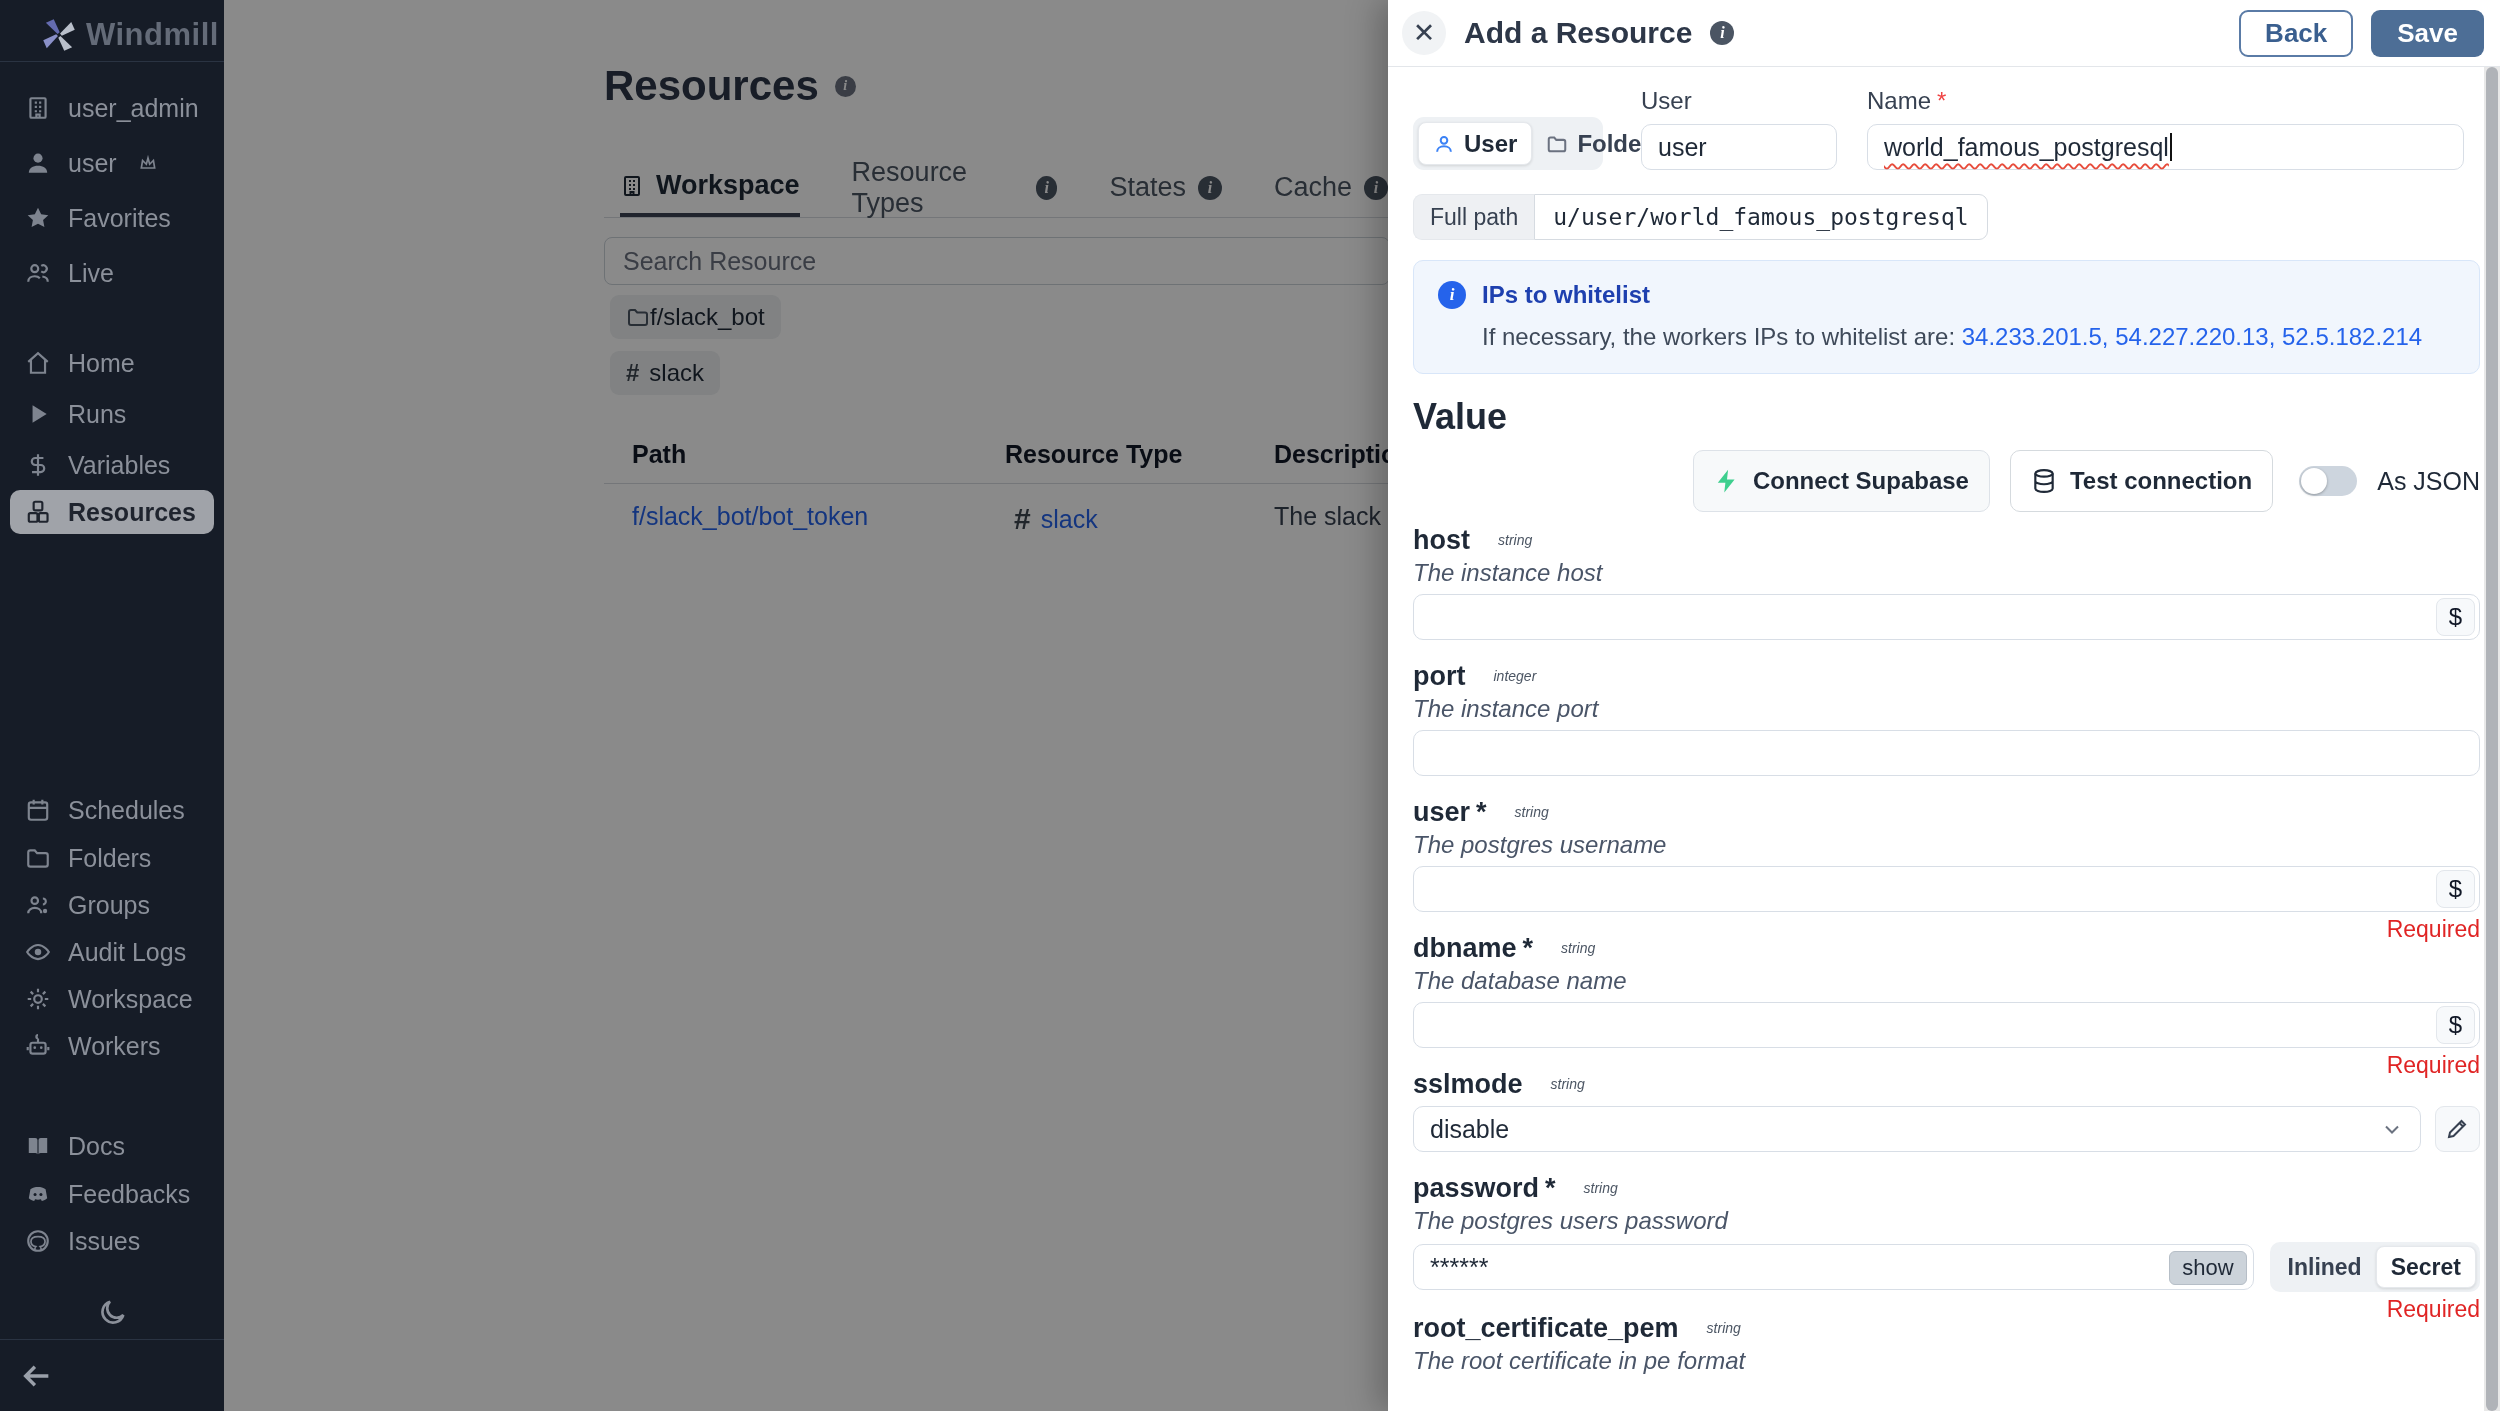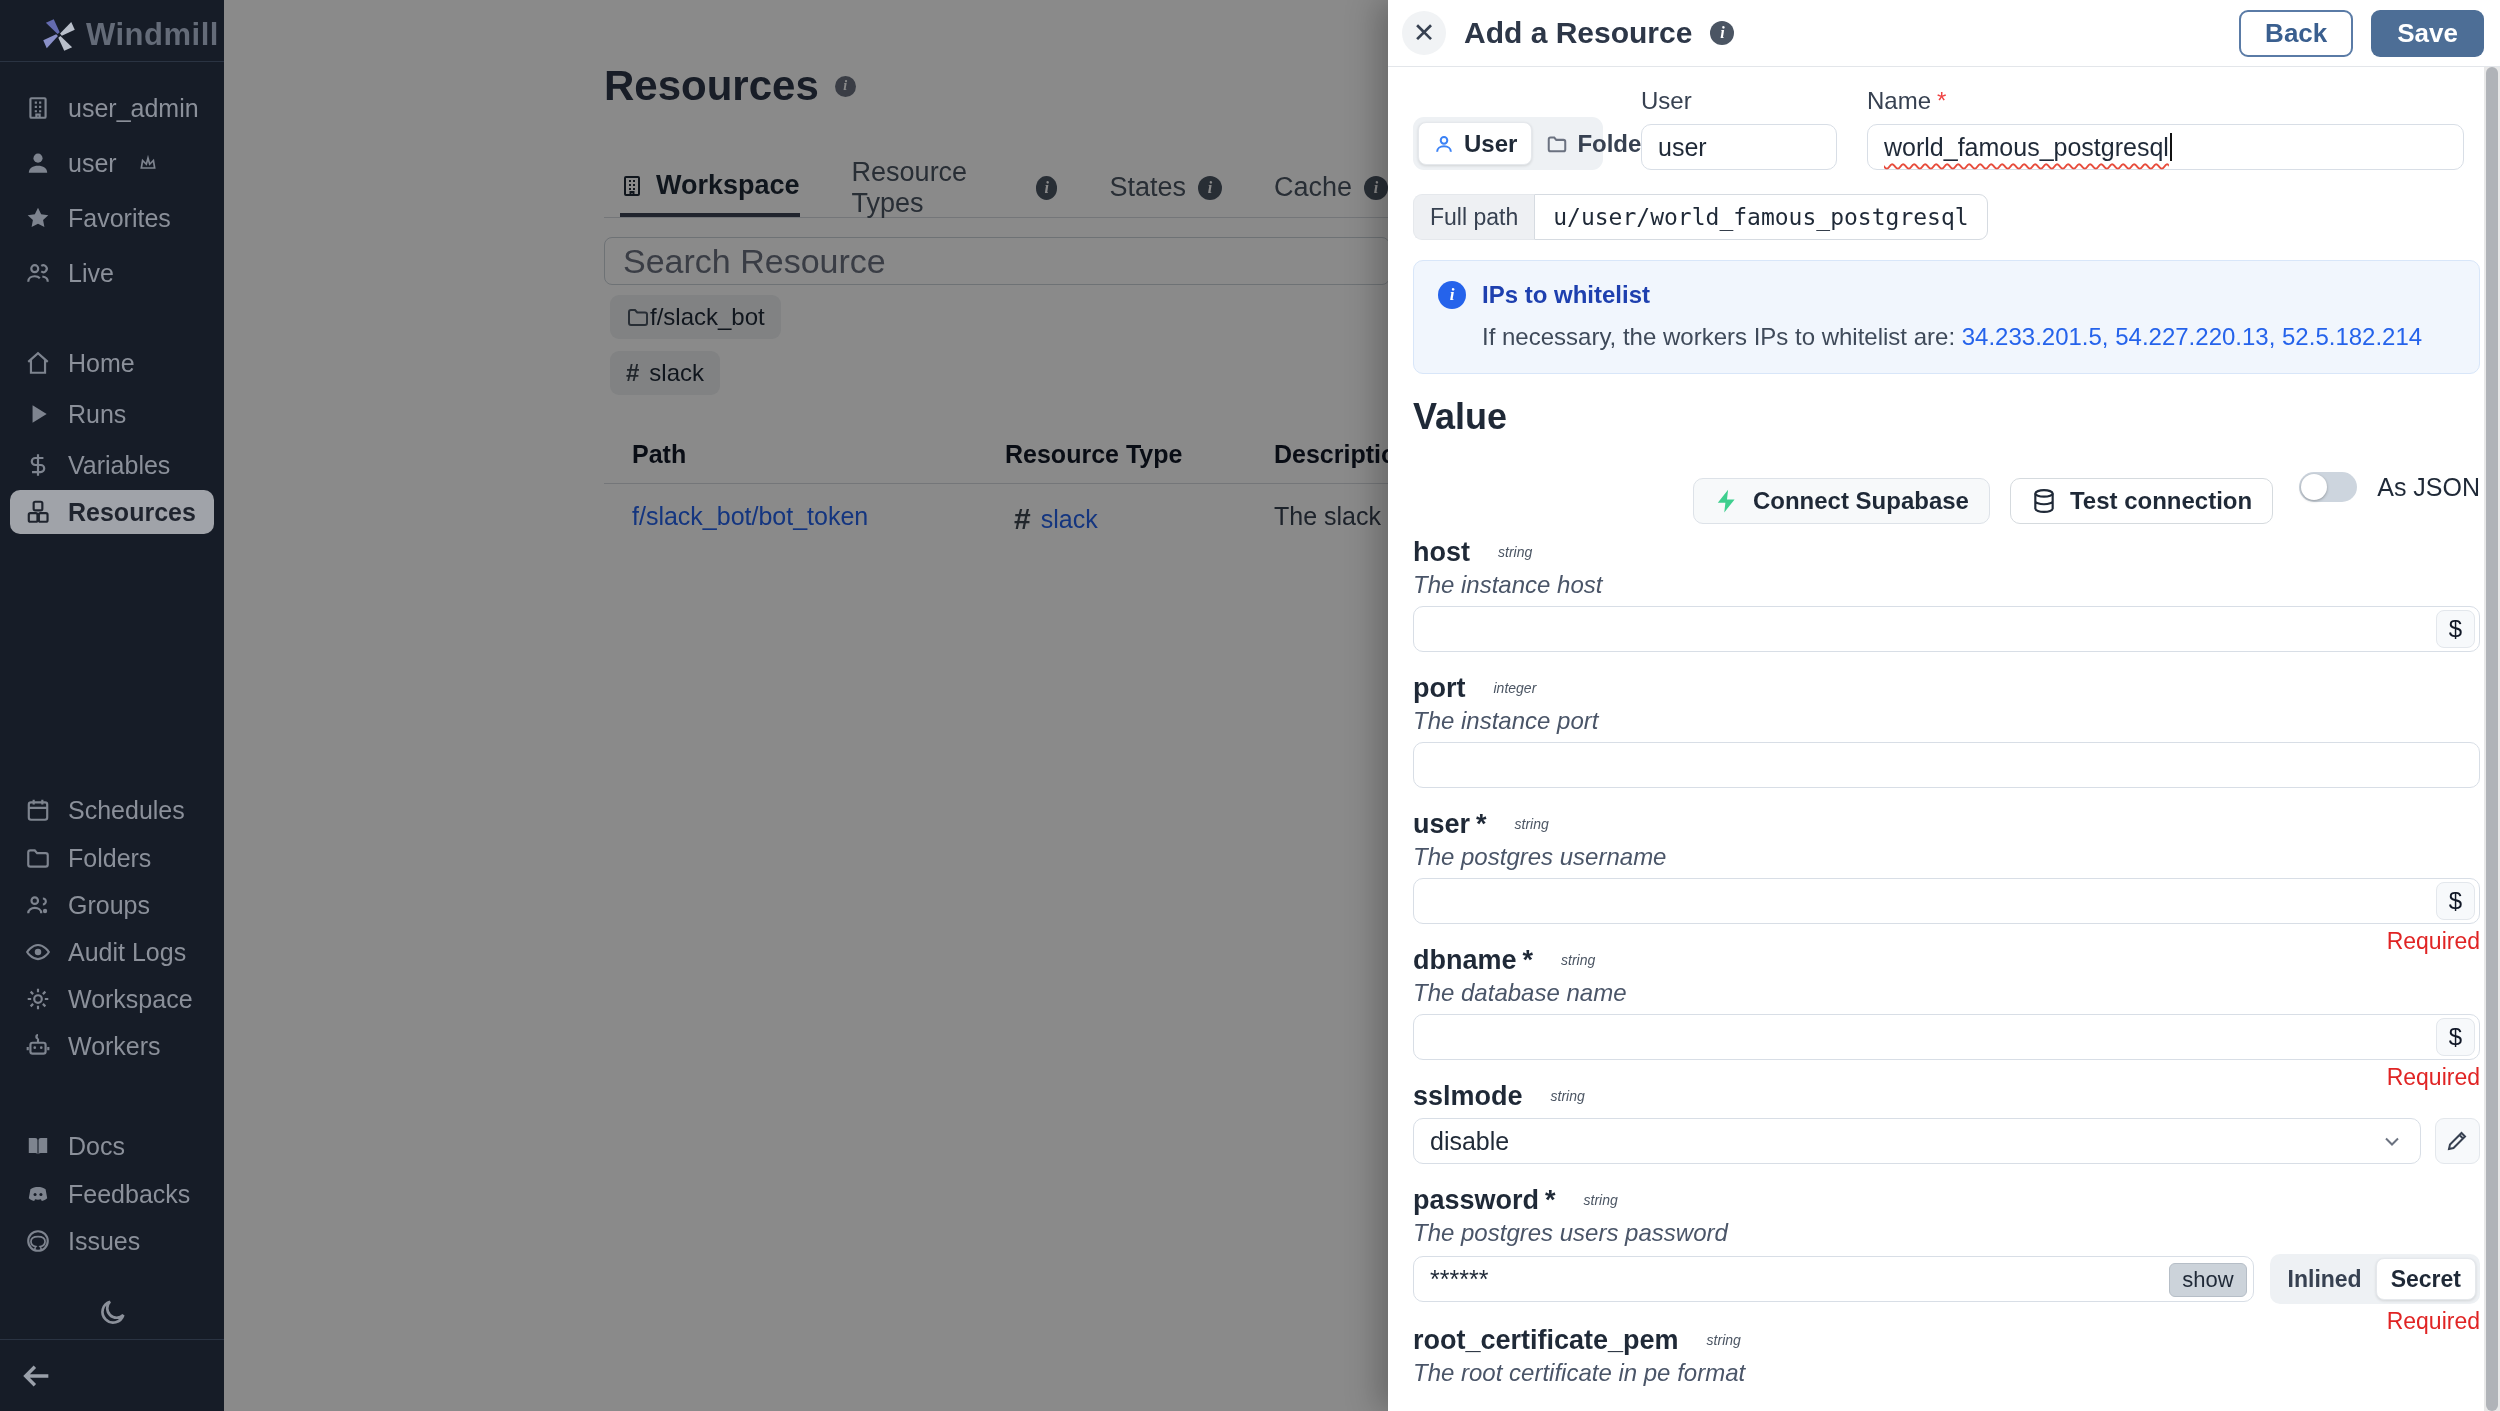--- a/index.html
+++ b/index.html
@@ -24,21 +24,21 @@
   .main { position:absolute; left:224px; top:0; width:1164px; height:1411px; background:#fff; z-index:2; }
   .overlay { position:absolute; left:224px; top:0; width:1164px; height:1411px; background:rgba(0,0,0,0.46); z-index:3; }
   .m-title-row { position:absolute; left:380px; top:62px; display:flex; align-items:center; gap:16px; }
   .m-title { font-size:42px; font-weight:bold; color:#2d3748; }
   .info-dot { display:inline-flex; align-items:center; justify-content:center; background:#6b7280; color:#fff; border-radius:50%; font-weight:bold; font-family:"Liberation Serif", serif; font-style:italic; }
   .info-dot.sm { width:21px; height:21px; font-size:14px; }
   .info-dot.md { width:24px; height:24px; font-size:16px; background:#4b5563; }
   .tabs { position:absolute; left:380px; top:158px; width:784px; height:60px; border-bottom:1px solid #d7dbe0; display:flex; gap:52px; padding-left:16px; }
   .tab { display:flex; align-items:center; gap:12px; font-size:27px; color:#4b5563; height:100%; cursor:pointer; }
   .tab.active { color:#1f2937; font-weight:bold; border-bottom:4px solid #3b4453; }
-  .search-box { position:absolute; left:380px; top:237px; width:786px; height:48px; border:1px solid #cbd2d9; border-radius:8px; font-size:34px; padding:0 18px; color:#1f2937; background:#fff; }
+  .search-box { position:absolute; left:380px; top:237px; width:786px; height:48px; border:1px solid #cbd2d9; border-radius:8px; font-size:25px; padding:0 18px; color:#1f2937; background:#fff; }
   .search-box::placeholder { color:#6b7280; }
   .chip { position:absolute; display:flex; align-items:center; background:#eef0f2; border-radius:9px; padding:0 16px; height:44px; font-size:24px; color:#1f2937; cursor:pointer; }
   .chip .ic { color:#4b5563; }
   .rtable { position:absolute; left:380px; top:430px; width:784px; }
   .th { position:absolute; font-size:25px; font-weight:bold; color:#111827; top:10px; }
   .row-line { position:absolute; left:0; top:53px; width:784px; height:1px; background:#d7dbe0; }
   .td { position:absolute; top:72px; font-size:25px; white-space:nowrap; }
   .tlink { color:#2563eb; cursor:pointer; }
   .desc-cell { color:#374151; overflow:hidden; width:114px; }
   .slack-mark { font-weight:bold; color:#3e4650; font-size:30px; margin-right:10px; }
@@ -77,21 +77,21 @@
 
   .ipbox { margin-top:20px; width:1067px; background:#f1f6fd; border:1px solid #d8e6f9; border-radius:10px; padding:20px 24px 22px; }
   .ipbox-head { display:flex; align-items:center; gap:16px; }
   .ip-i { width:28px; height:28px; border-radius:50%; background:#2563eb; color:#fff; display:flex; align-items:center; justify-content:center; font-size:17px; font-weight:bold; font-family:"Liberation Serif", serif; font-style:italic; }
   .ip-title { font-size:24px; font-weight:bold; color:#1e40af; }
   .ip-body { margin-top:14px; padding-left:44px; font-size:24px; color:#3f4a5a; }
   .ip-list { color:#2563eb; }
 
   .value-h { margin-top:22px; font-size:36px; font-weight:bold; color:#1f2937; }
   .actions { margin-top:12px; display:flex; justify-content:flex-end; align-items:center; gap:20px; width:1067px; }
-  .btn-light { height:46px; display:flex; align-items:center; gap:13px; padding:10px 20px; border-radius:10px; font-size:24px; font-weight:bold; color:#1f2937; cursor:pointer;margin-top:28px; }
+  .btn-light { height:62px; display:flex; align-items:center; gap:13px; padding:10px 20px; border-radius:10px; font-size:24px; font-weight:bold; color:#1f2937; cursor:pointer; }
   .btn-supabase { background:#f7f9fa; border:1px solid #dde2e8; }
   .btn-test { background:#fff; border:1px solid #d5dade; }
   .toggle { width:58px; height:30px; background:#cdd5de; border-radius:16px; position:relative; margin-left:6px; cursor:pointer; }
   .knob { position:absolute; left:2px; top:2px; width:26px; height:26px; background:#fff; border-radius:50%; box-shadow:0 1px 3px rgba(0,0,0,.3); }
   .asjson { font-size:25px; color:#1f2937; }
 
   .fld { margin-top:22px; width:1067px; }
   .fld-label { display:flex; align-items:center; line-height:28px; }
   .fname { font-size:27px; font-weight:bold; color:#1f2937; }
   .ftype { font-size:14px; font-style:italic; color:#4b5563; margin-left:28px; }

